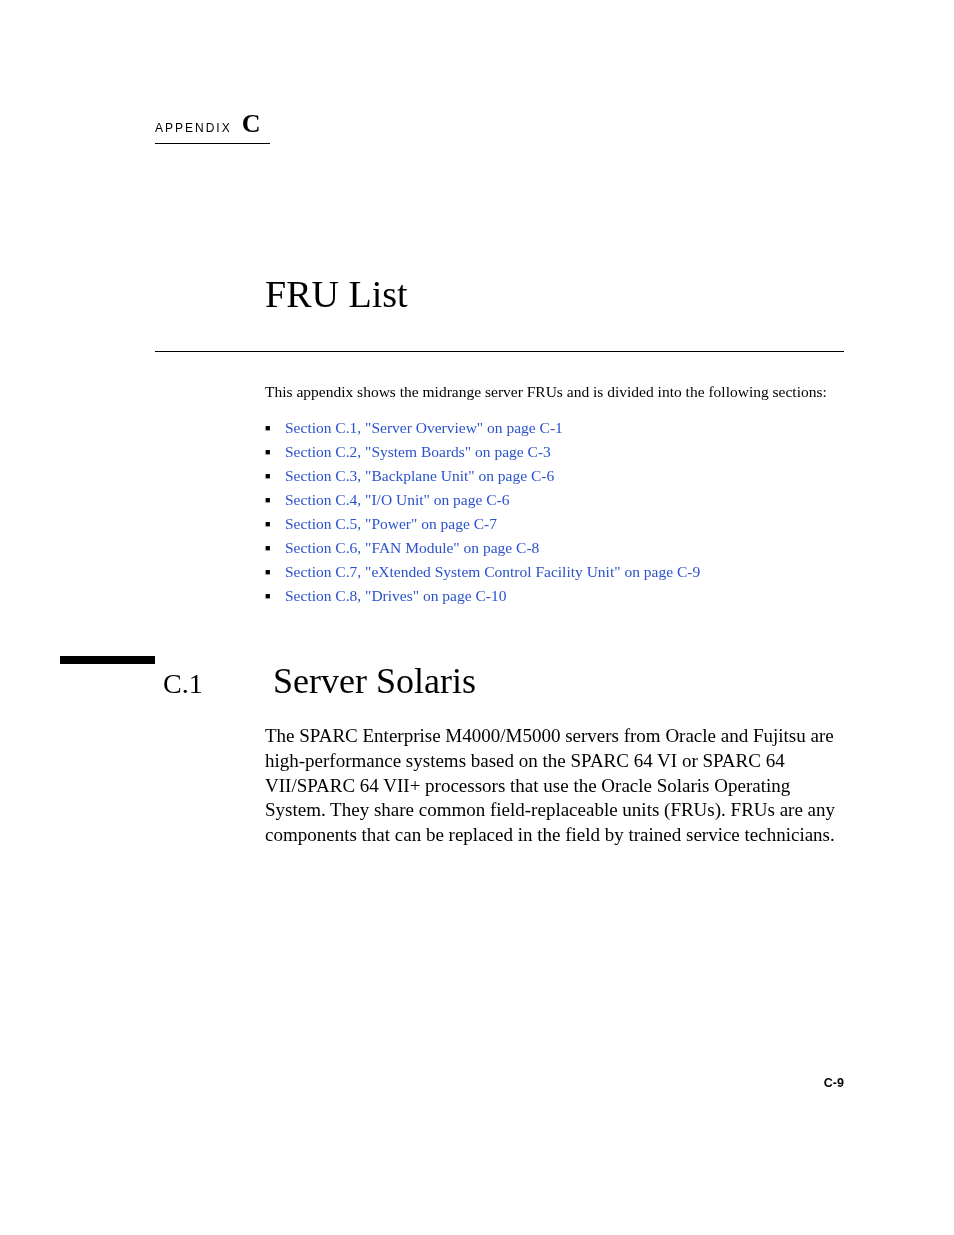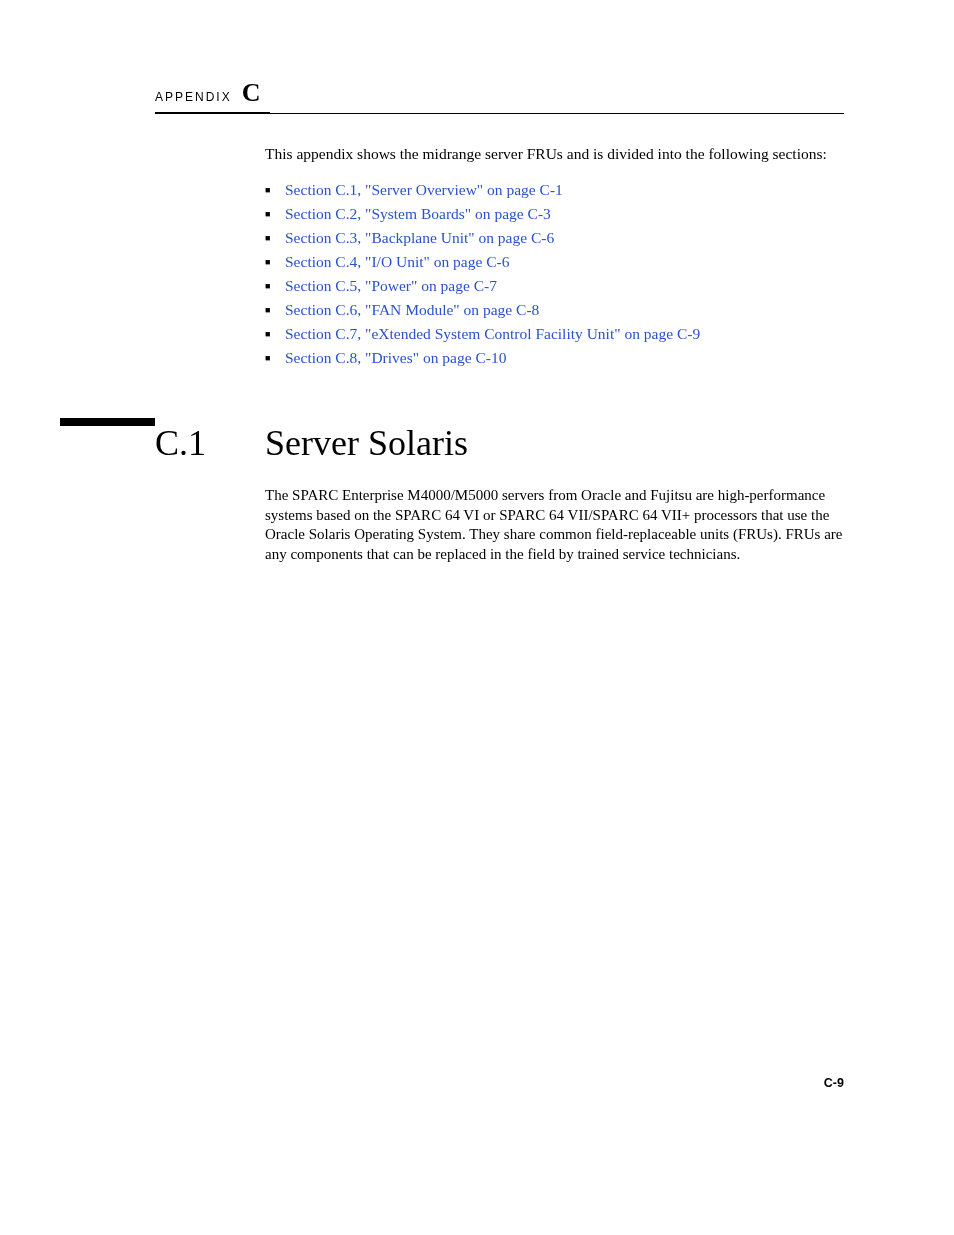--- a/index.html
+++ b/index.html
@@ -5,21 +5,21 @@
     * { margin: 0; padding: 0; box-sizing: border-box; }
     body {
       width: 954px;
       height: 1235px;
       background: #fff;
       font-family: Georgia, 'Times New Roman', serif;
       color: #000;
       position: relative;
     }
     .page {
-      padding: 78px 110px 0 155px;
+      padding: 109px 110px 0 155px;
     }
     .appendix-header {
       display: flex;
       align-items: baseline;
       gap: 10px;
       border-bottom: 1.5px solid #000;
       padding-bottom: 4px;
       width: 115px;
     }
     .appendix-label {
@@ -83,32 +83,33 @@
       margin-top: 48px;
       margin-left: -95px;
     }
     .section-heading-row {
       display: flex;
       align-items: baseline;
       margin-top: -4px;
     }
     .section-number {
       font-family: Georgia, serif;
-      font-size: 36px;
+      font-size: 28px;
       font-weight: normal;
       width: 110px;
       flex-shrink: 0;
+      margin-left: 8px;
     }
     .section-title {
       font-family: Georgia, serif;
       font-size: 36px;
       font-weight: normal;
     }
     .body-text {
-      font-size: 15px;
+      font-size: 19px;
       line-height: 1.3;
       margin-left: 110px;
       margin-top: 22px;
     }
     .page-number {
       position: absolute;
       bottom: 145px;
       right: 110px;
       font-family: Arial, Helvetica, sans-serif;
       font-size: 12.5px;
@@ -117,20 +118,21 @@
   </style>
 </head>
 <body>
 
 <div class="page">
   <div class="appendix-header">
     <span class="appendix-label">APPENDIX</span>
     <span class="appendix-letter">C</span>
   </div>
 
+  <h1 class="chapter-title">FRU List</h1>
 
   <hr class="hr-divider">
 
   <p class="intro-text">This appendix shows the midrange server FRUs and is divided into the following sections:</p>
 
   <ul class="toc-list">
     <li class="toc-item"><a href="#" class="toc-link">Section C.1, "Server Overview" on page C-1</a></li>
     <li class="toc-item"><a href="#" class="toc-link">Section C.2, "System Boards" on page C-3</a></li>
     <li class="toc-item"><a href="#" class="toc-link">Section C.3, "Backplane Unit" on page C-6</a></li>
     <li class="toc-item"><a href="#" class="toc-link">Section C.4, "I/O Unit" on page C-6</a></li>

